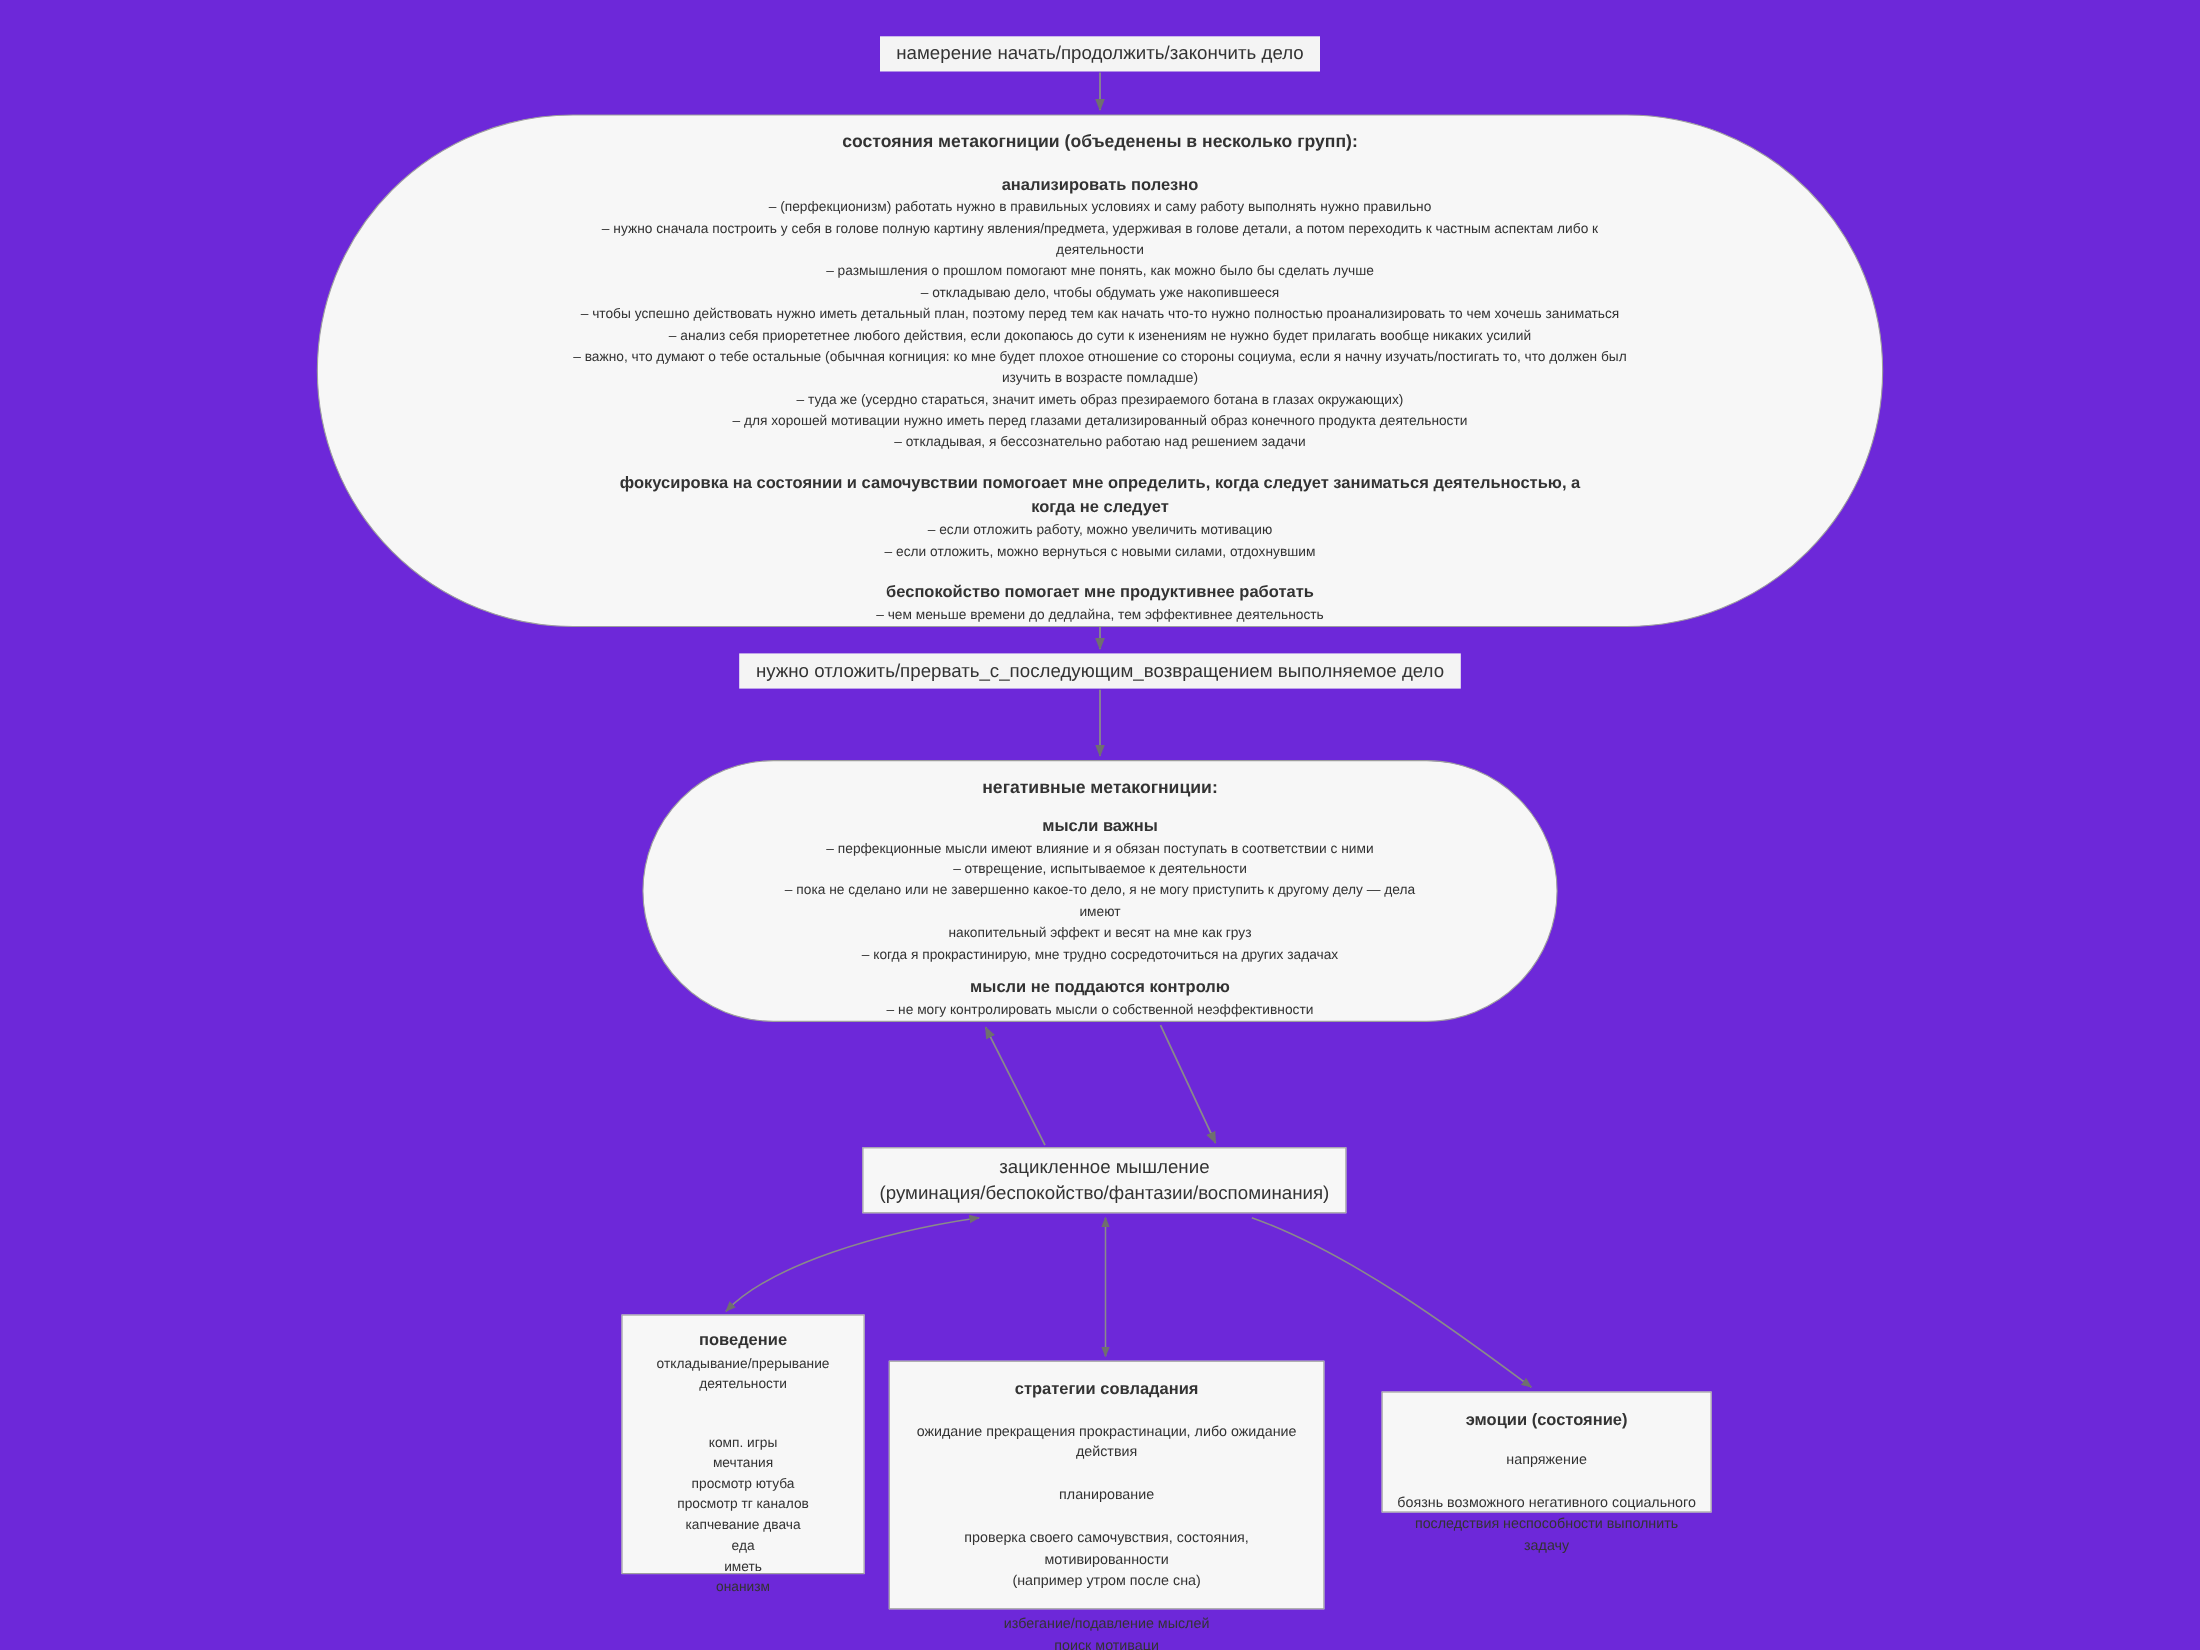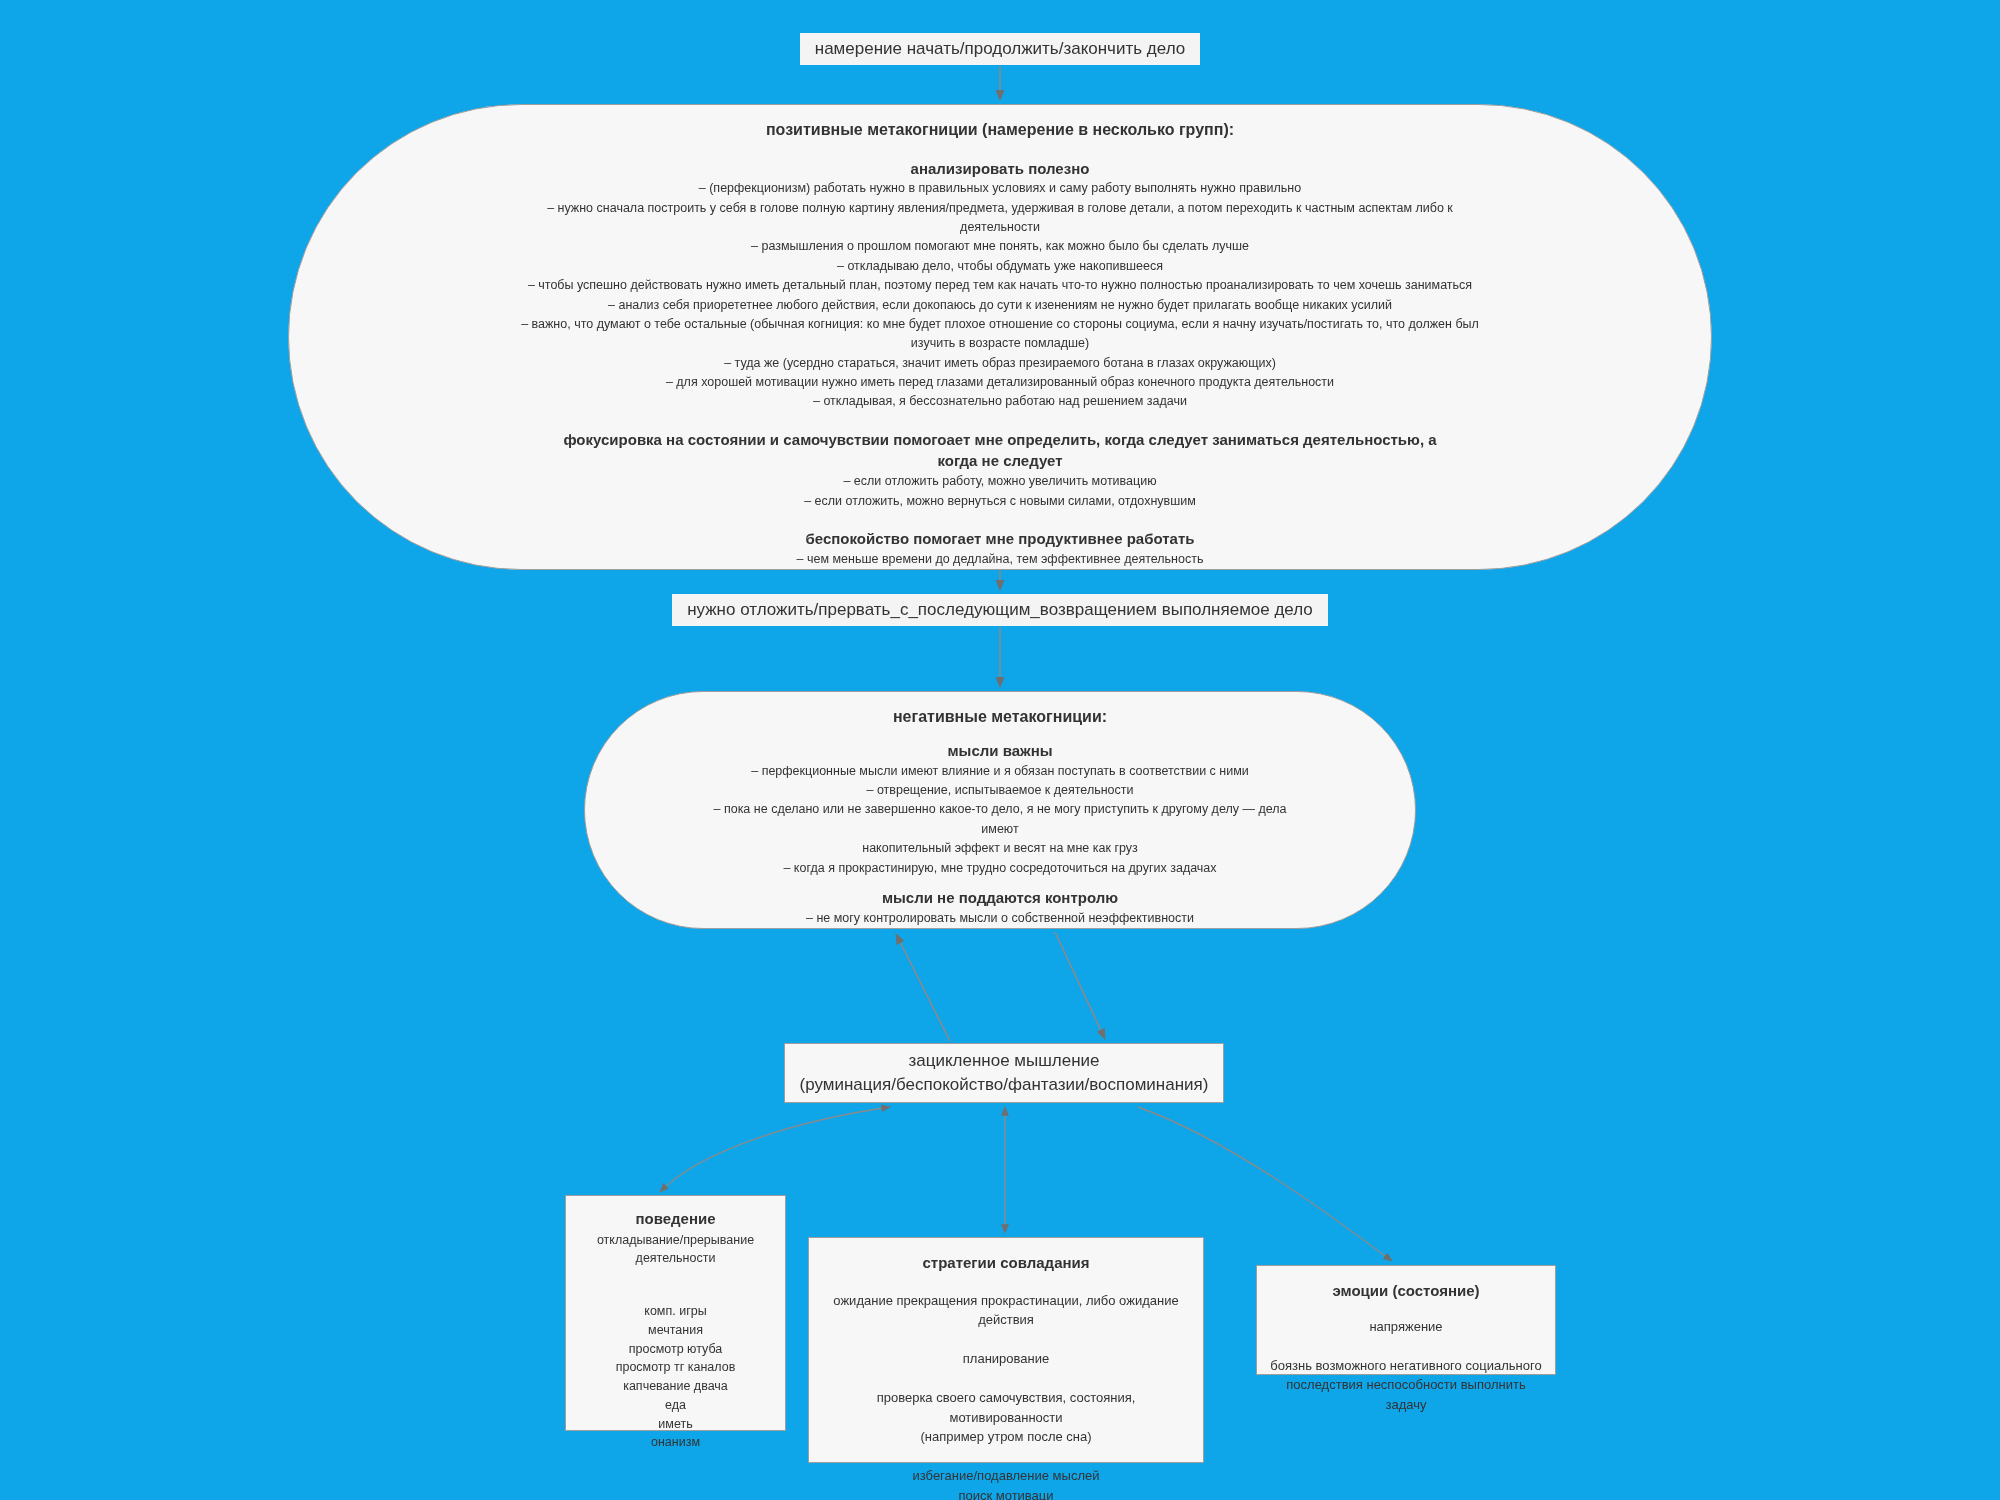--- a/index.html
+++ b/index.html
@@ -9,21 +9,21 @@
   }
   body {
     font-family: "Liberation Sans", "DejaVu Sans", sans-serif;
     color: #333333;
     -webkit-font-smoothing: antialiased;
   }
   #canvas {
     position: relative;
     width: 2000px;
     height: 1500px;
-    background: #0ea5e9;
+    background: #6d28d9;
     overflow: hidden;
     text-decoration: underline;
   }
   #edges {
     position: absolute;
     left: 0;
     top: 0;
     width: 2000px;
     height: 1500px;
     pointer-events: none;
@@ -162,21 +162,21 @@
     <line x1="1005" y1="1107" x2="1005" y2="1233" stroke="#8a8a8a" stroke-width="1.4" marker-start="url(#arrowStart)" marker-end="url(#arrow)"></line>
 
     <path d="M 1138 1107 C 1230 1140 1330 1215 1392 1261" fill="none" stroke="#8a8a8a" stroke-width="1.4" marker-end="url(#arrow)"></path>
   </svg>
 
   <div class="node plain n-intent">
     <span class="label-line">намерение начать/продолжить/закончить дело</span>
   </div>
 
   <div class="node stadium n-positive">
-    <div class="grp-title">позитивные метакогниции (намерение в несколько групп):</div>
+    <div class="grp-title">состояния метакогниции (объеденены в несколько групп):</div>
     <div class="spacer-lg"></div>
 
     <div class="grp-sub">анализировать полезно</div>
     <div class="inner-pad">
       <div class="grp-item">– (перфекционизм) работать нужно в правильных условиях и саму работу выполнять нужно правильно</div>
       <div class="grp-item">– нужно сначала построить у себя в голове полную картину явления/предмета, удерживая в голове детали, а потом переходить к частным аспектам либо к</div>
       <div class="grp-item">деятельности</div>
       <div class="grp-item">– размышления о прошлом помогают мне понять, как можно было бы сделать лучше</div>
       <div class="grp-item">– откладываю дело, чтобы обдумать уже накопившееся</div>
       <div class="grp-item">– чтобы успешно действовать нужно иметь детальный план, поэтому перед тем как начать что-то нужно полностью проанализировать то чем хочешь заниматься</div>

